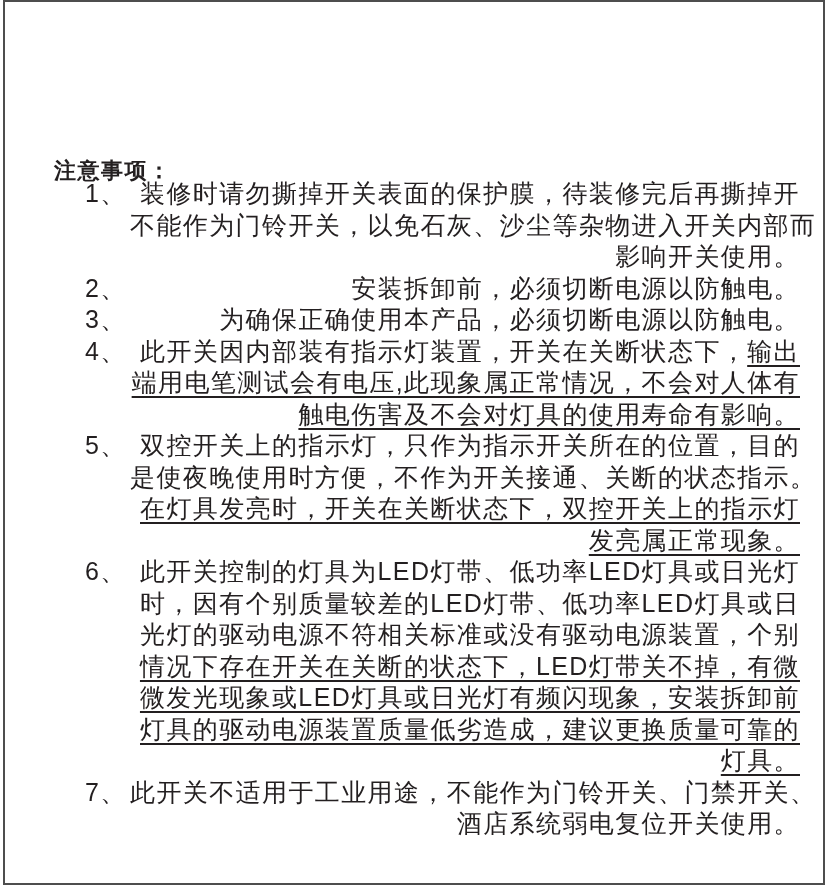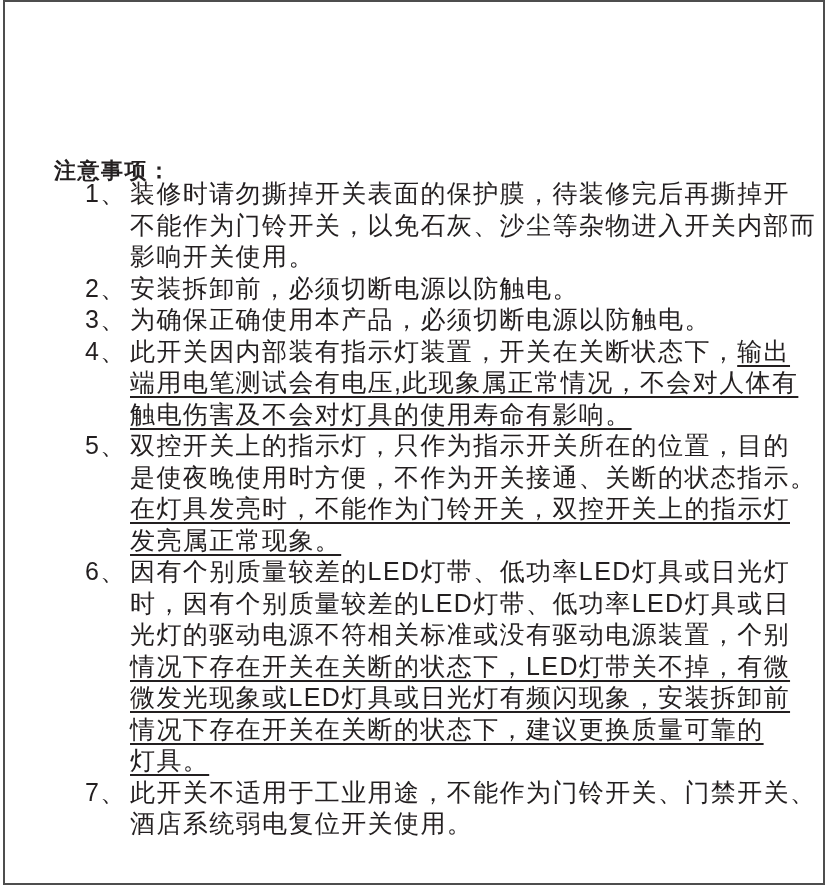--- a/index.html
+++ b/index.html
@@ -44,21 +44,21 @@
     align-items:flex-start;
   }
   .num{
     flex:0 0 45px;
     width:45px;
     font-size:25px;
     line-height:31.5px;
     letter-spacing:1.4px;
     white-space:nowrap;
   }
-  .lines{flex:1;min-width:0;}
+  .lines{flex:1;min-width:0;text-align:right;}
   .line{
     font-size:25px;
     line-height:31.5px;
     letter-spacing:1.4px;
     white-space:nowrap;
   }
   .seg{}
   .seg.u{
     text-decoration:underline;
     text-decoration-thickness:2px;
@@ -99,33 +99,33 @@
           <div class="line"><span class="seg">此开关因内部装有指示灯装置，开关在关断状态下，</span><span class="seg u">输出</span></div>
           <div class="line"><span class="seg u">端用电笔测试会有电压,此现象属正常情况，不会对人体有</span></div>
           <div class="line"><span class="seg u">触电伤害及不会对灯具的使用寿命有影响。</span></div>
         </div>
       </div>
       <div class="item">
         <span class="num">5、</span>
         <div class="lines">
           <div class="line"><span class="seg">双控开关上的指示灯，只作为指示开关所在的位置，目的</span></div>
           <div class="line"><span class="seg">是使夜晚使用时方便，不作为开关接通、关断的状态指示。</span></div>
-          <div class="line"><span class="seg u">在灯具发亮时，不能作为门铃开关，双控开关上的指示灯</span></div>
+          <div class="line"><span class="seg u">在灯具发亮时，开关在关断状态下，双控开关上的指示灯</span></div>
           <div class="line"><span class="seg u">发亮属正常现象。</span></div>
         </div>
       </div>
       <div class="item">
         <span class="num">6、</span>
         <div class="lines">
-          <div class="line"><span class="seg">因有个别质量较差的LED灯带、低功率LED灯具或日光灯</span></div>
+          <div class="line"><span class="seg">此开关控制的灯具为LED灯带、低功率LED灯具或日光灯</span></div>
           <div class="line"><span class="seg">时，因有个别质量较差的LED灯带、低功率LED灯具或日</span></div>
           <div class="line"><span class="seg">光灯的驱动电源不符相关标准或没有驱动电源装置，个别</span></div>
           <div class="line"><span class="seg u">情况下存在开关在关断的状态下，LED灯带关不掉，有微</span></div>
           <div class="line"><span class="seg u">微发光现象或LED灯具或日光灯有频闪现象，安装拆卸前</span></div>
-          <div class="line"><span class="seg u">情况下存在开关在关断的状态下，建议更换质量可靠的</span></div>
+          <div class="line"><span class="seg u">灯具的驱动电源装置质量低劣造成，建议更换质量可靠的</span></div>
           <div class="line"><span class="seg u">灯具。</span></div>
         </div>
       </div>
       <div class="item">
         <span class="num">7、</span>
         <div class="lines">
           <div class="line"><span class="seg">此开关不适用于工业用途，不能作为门铃开关、门禁开关、</span></div>
           <div class="line"><span class="seg">酒店系统弱电复位开关使用。</span></div>
         </div>
       </div>

